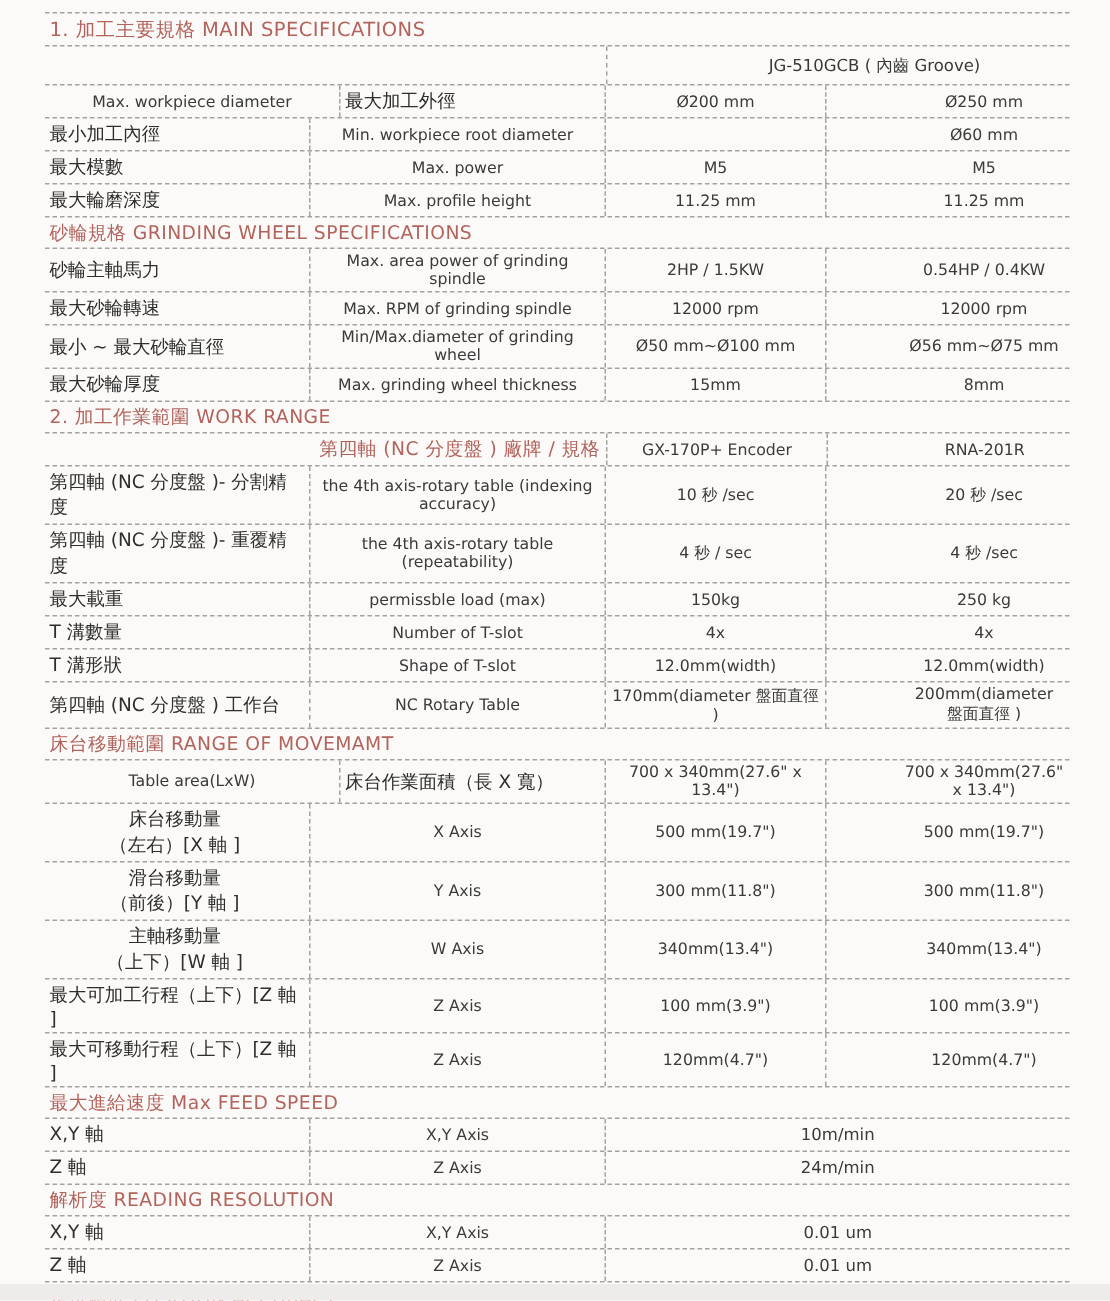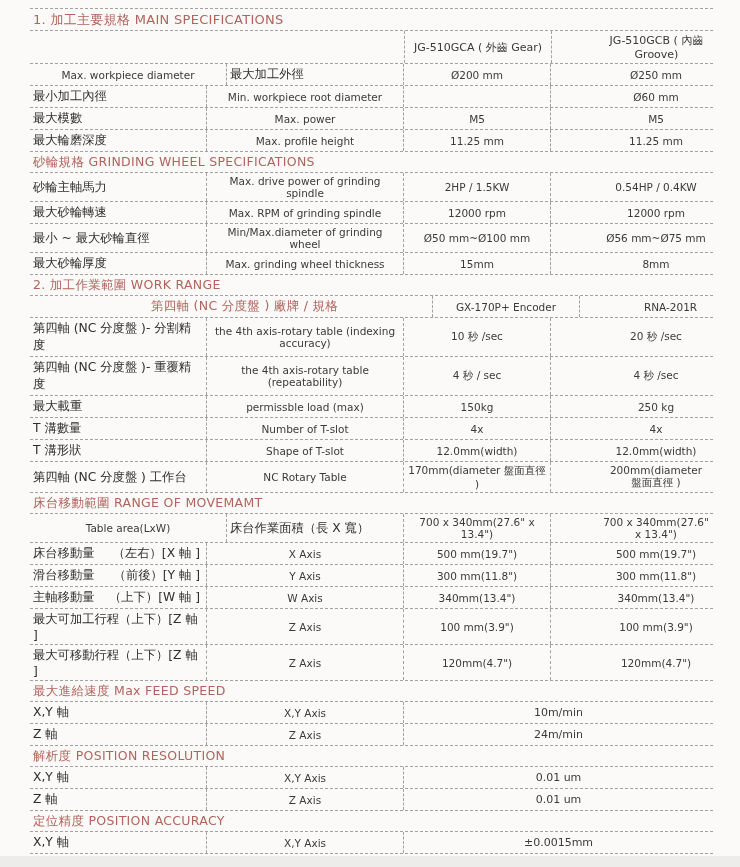--- a/index.html
+++ b/index.html
@@ -22,43 +22,42 @@
     border-top:1px dashed var(--line);
   }
   .r{display:flex;align-items:stretch;border-bottom:1px dashed var(--line);min-height:22px;box-sizing:border-box;}
   .r.title{min-height:21px;align-items:center;padding:1px 0 1px 3px;}
   .r.maintitle{min-height:22px;}
   .r.colhead{min-height:26px;}
   .red{color:var(--accent);font-size:12.5px;letter-spacing:.3px;font-weight:500;}
   .maintitle .red{font-size:13px;}
   .c{display:flex;align-items:center;box-sizing:border-box;padding:2px 4px;}
   .c1{width:177px;justify-content:flex-start;font-size:12.3px;color:var(--zh);border-right:1px dashed var(--line);padding-left:3px;padding-right:6px;}
-  .c1.split{justify-content:space-between;}
+  .c1.split{flex-direction:column;}
   .c2{width:197px;justify-content:center;text-align:center;font-size:10.5px;border-right:1px dashed var(--line);}
   .c3{width:147px;justify-content:center;text-align:center;font-size:10.5px;border-right:1px dashed var(--line);}
   .c4{flex:1;justify-content:center;text-align:center;font-size:10.5px;margin-left:48px;}
   .c12{width:375px;border-right:1px dashed var(--line);}
-  .c12.lbl{justify-content:center;padding-left:3px;margin-left:28px;}
+  .c12.lbl{justify-content:flex-end;padding-left:3px;}
   .cv{flex:1;justify-content:center;text-align:left;font-size:11px;}
   .colhead .c3,.colhead .c4{font-size:11px;color:#383838;}
   .footer-strip{position:absolute;left:0;right:0;bottom:0;height:11px;background:#edecea;}
 </style>
 </head>
 <body>
 
 <div class="page">
   <div class="tbl">
 
     <div class="r title maintitle">
       <span class="red">1. 加工主要規格 MAIN SPECIFICATIONS</span>
     </div>
 
     <div class="r colhead">
       <div class="c c12"></div>
-      <div class="c c3">JG-510GCA ( 外齒 Gear)</div>
       <div class="c c4">JG-510GCB ( 內齒 Groove)</div>
     </div>
 
     <div class="r">
       <div class="c c2">Max. workpiece diameter</div>
       <div class="c c1">最大加工外徑</div>
       <div class="c c3">Ø200 mm</div>
       <div class="c c4">Ø250 mm</div>
     </div>
     <div class="r">
@@ -78,21 +77,21 @@
       <div class="c c2">Max.  profile height</div>
       <div class="c c3">11.25 mm</div>
       <div class="c c4">11.25 mm</div>
     </div>
 
     <div class="r title">
       <span class="red">砂輪規格 GRINDING WHEEL SPECIFICATIONS</span>
     </div>
     <div class="r">
       <div class="c c1">砂輪主軸馬力</div>
-      <div class="c c2">Max. drive power of grinding spindle</div>
+      <div class="c c2">Max. area power of grinding spindle</div>
       <div class="c c3">2HP / 1.5KW</div>
       <div class="c c4">0.54HP / 0.4KW</div>
     </div>
     <div class="r">
       <div class="c c1">最大砂輪轉速</div>
       <div class="c c2">Max. RPM of grinding spindle</div>
       <div class="c c3">12000 rpm</div>
       <div class="c c4">12000 rpm</div>
     </div>
     <div class="r">
@@ -212,21 +211,21 @@
       <div class="c c2">X,Y  Axis</div>
       <div class="c cv">10m/min</div>
     </div>
     <div class="r">
       <div class="c c1">Z 軸</div>
       <div class="c c2">Z  Axis</div>
       <div class="c cv">24m/min</div>
     </div>
 
     <div class="r title">
-      <span class="red">解析度  POSITION RESOLUTION</span>
+      <span class="red">解析度  READING RESOLUTION</span>
     </div>
     <div class="r">
       <div class="c c1">X,Y 軸</div>
       <div class="c c2">X,Y  Axis</div>
       <div class="c cv">0.01 um</div>
     </div>
     <div class="r">
       <div class="c c1">Z 軸</div>
       <div class="c c2">Z  Axis</div>
       <div class="c cv">0.01 um</div>

